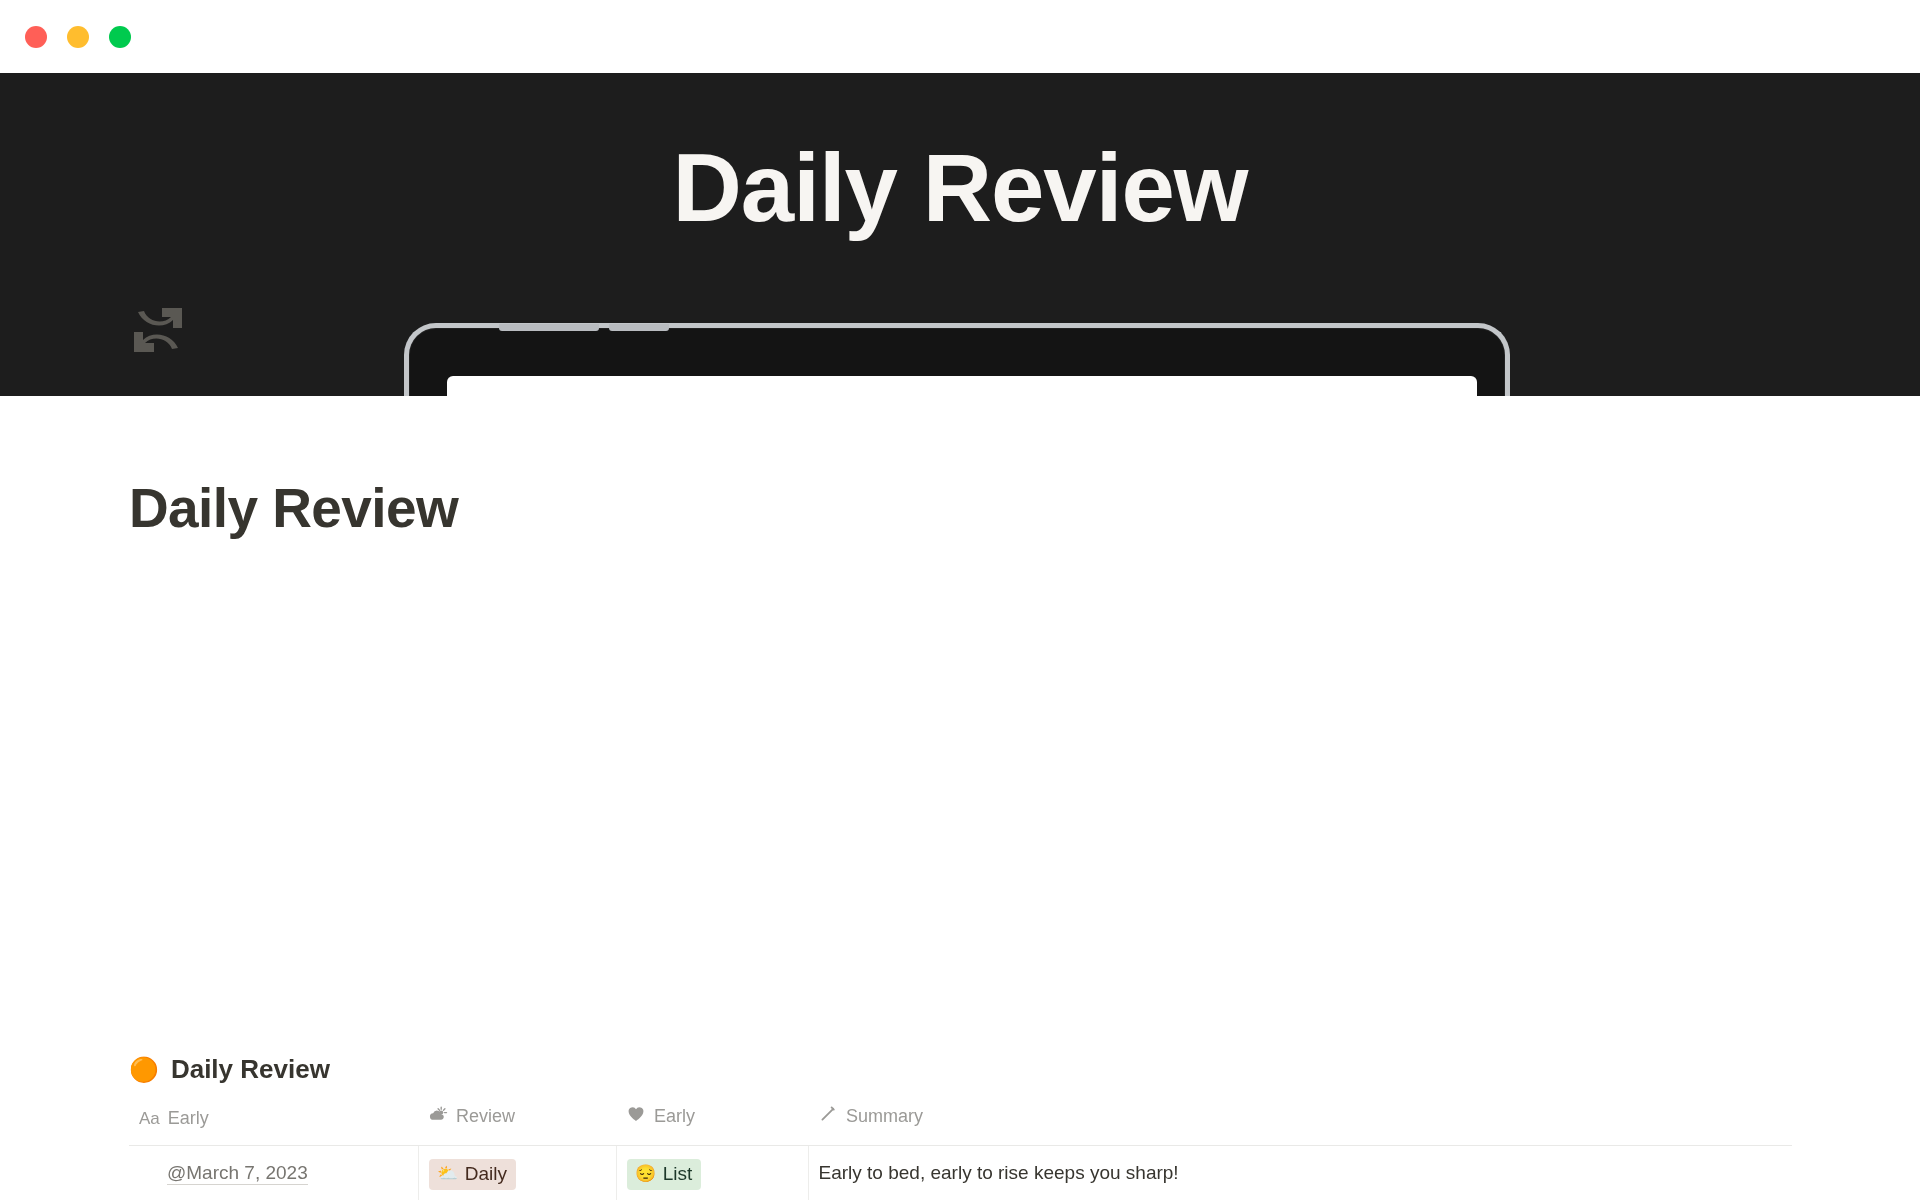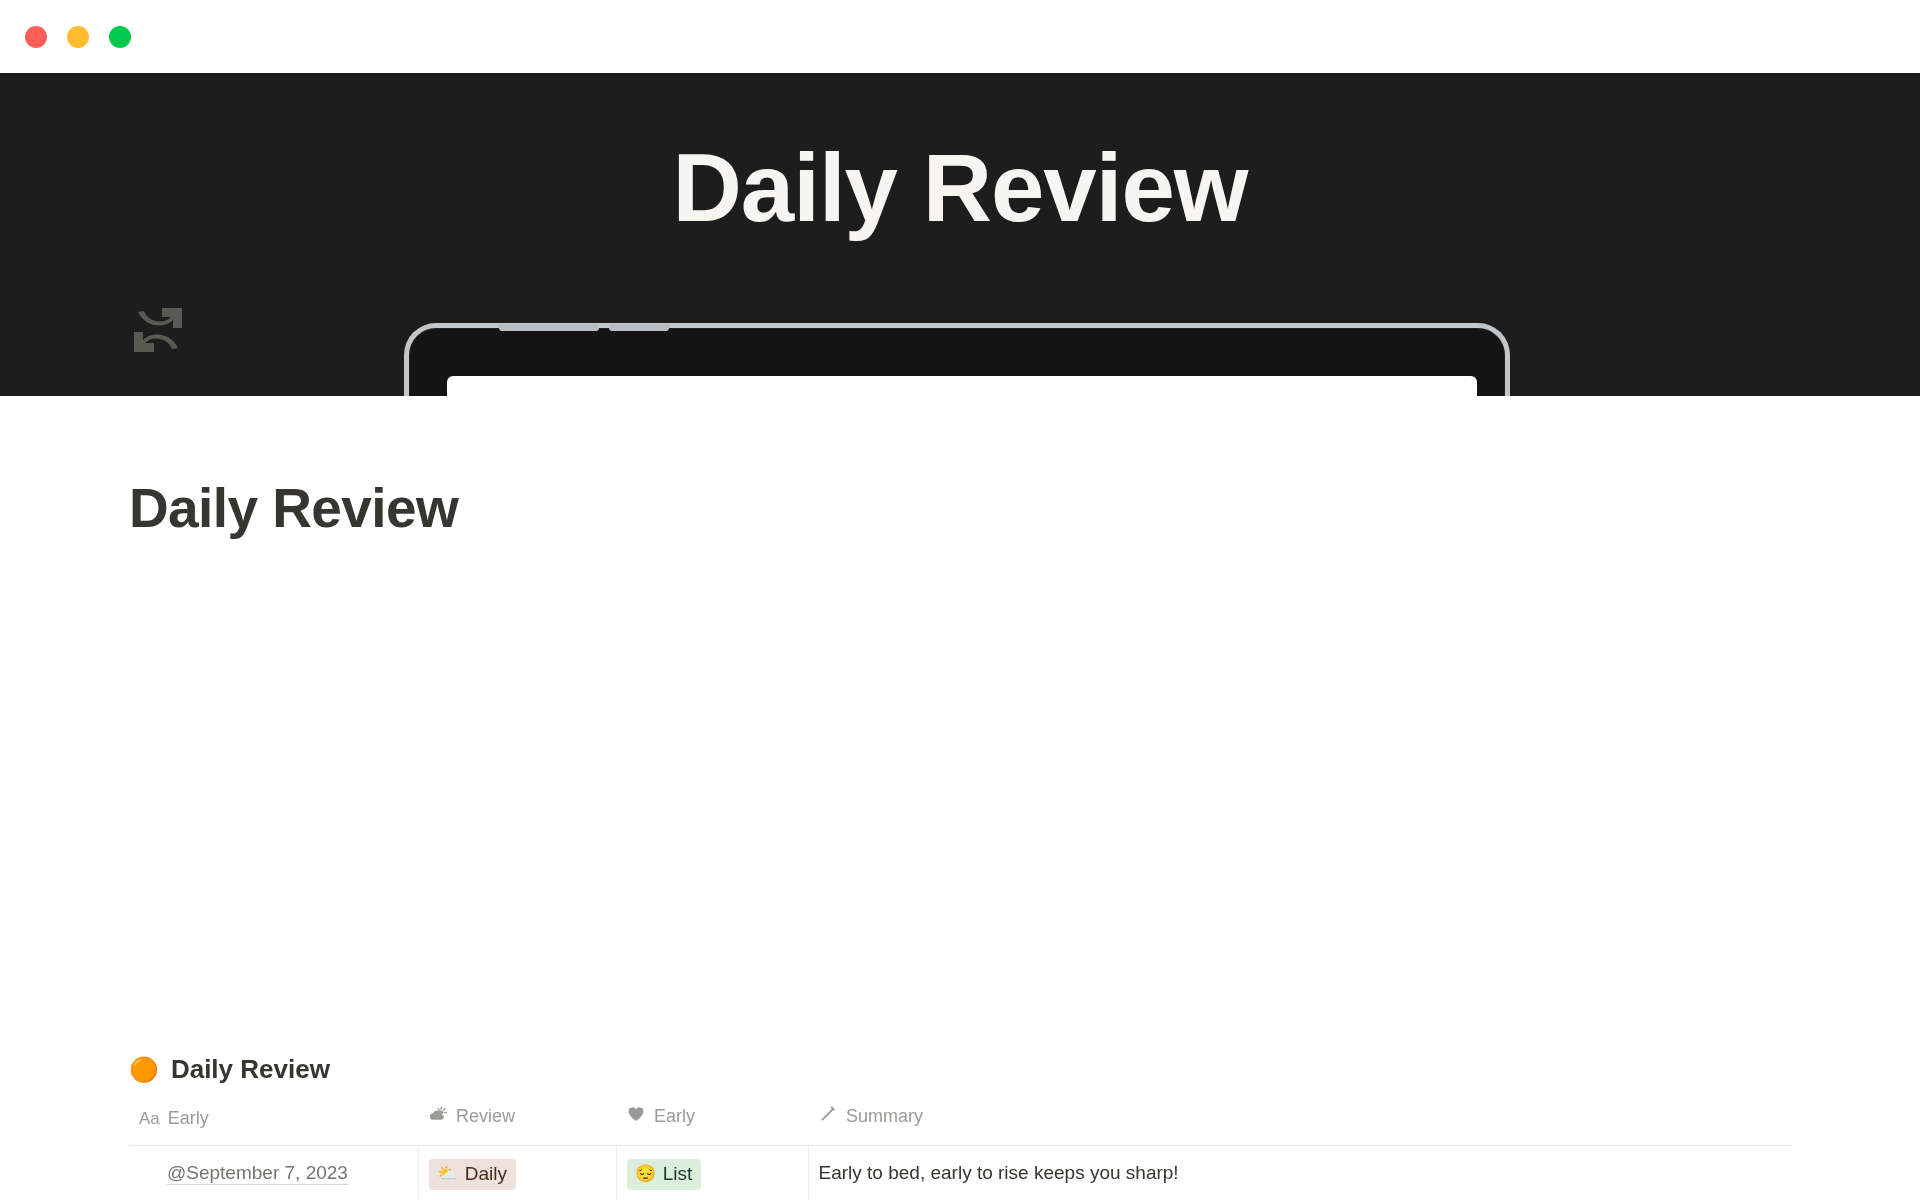--- a/index.html
+++ b/index.html
@@ -269,21 +269,21 @@
                 <path d="M13.6 3.4l2.2 2.2" stroke="#9b9a97" stroke-width="1.8" stroke-linecap="round"></path>
               </svg>
             </span>
             <span>Summary</span>
           </span>
         </th>
       </tr>
     </thead>
     <tbody id="tbody">
         <tr>
-          <td class="c-date-cell"><span class="datelink">@September 7, 2023</span></td>
+          <td class="c-date-cell"><span class="datelink">@March 7, 2023</span></td>
           <td><span class="tag tag-brown">
               <span class="em">⛅</span>
               <span>Daily</span>
             </span></td>
           <td><span class="tag tag-green">
               <span class="em">😔</span>
               <span>List</span>
             </span></td>
           <td>Early to bed, early to rise keeps you sharp!</td>
         </tr>

